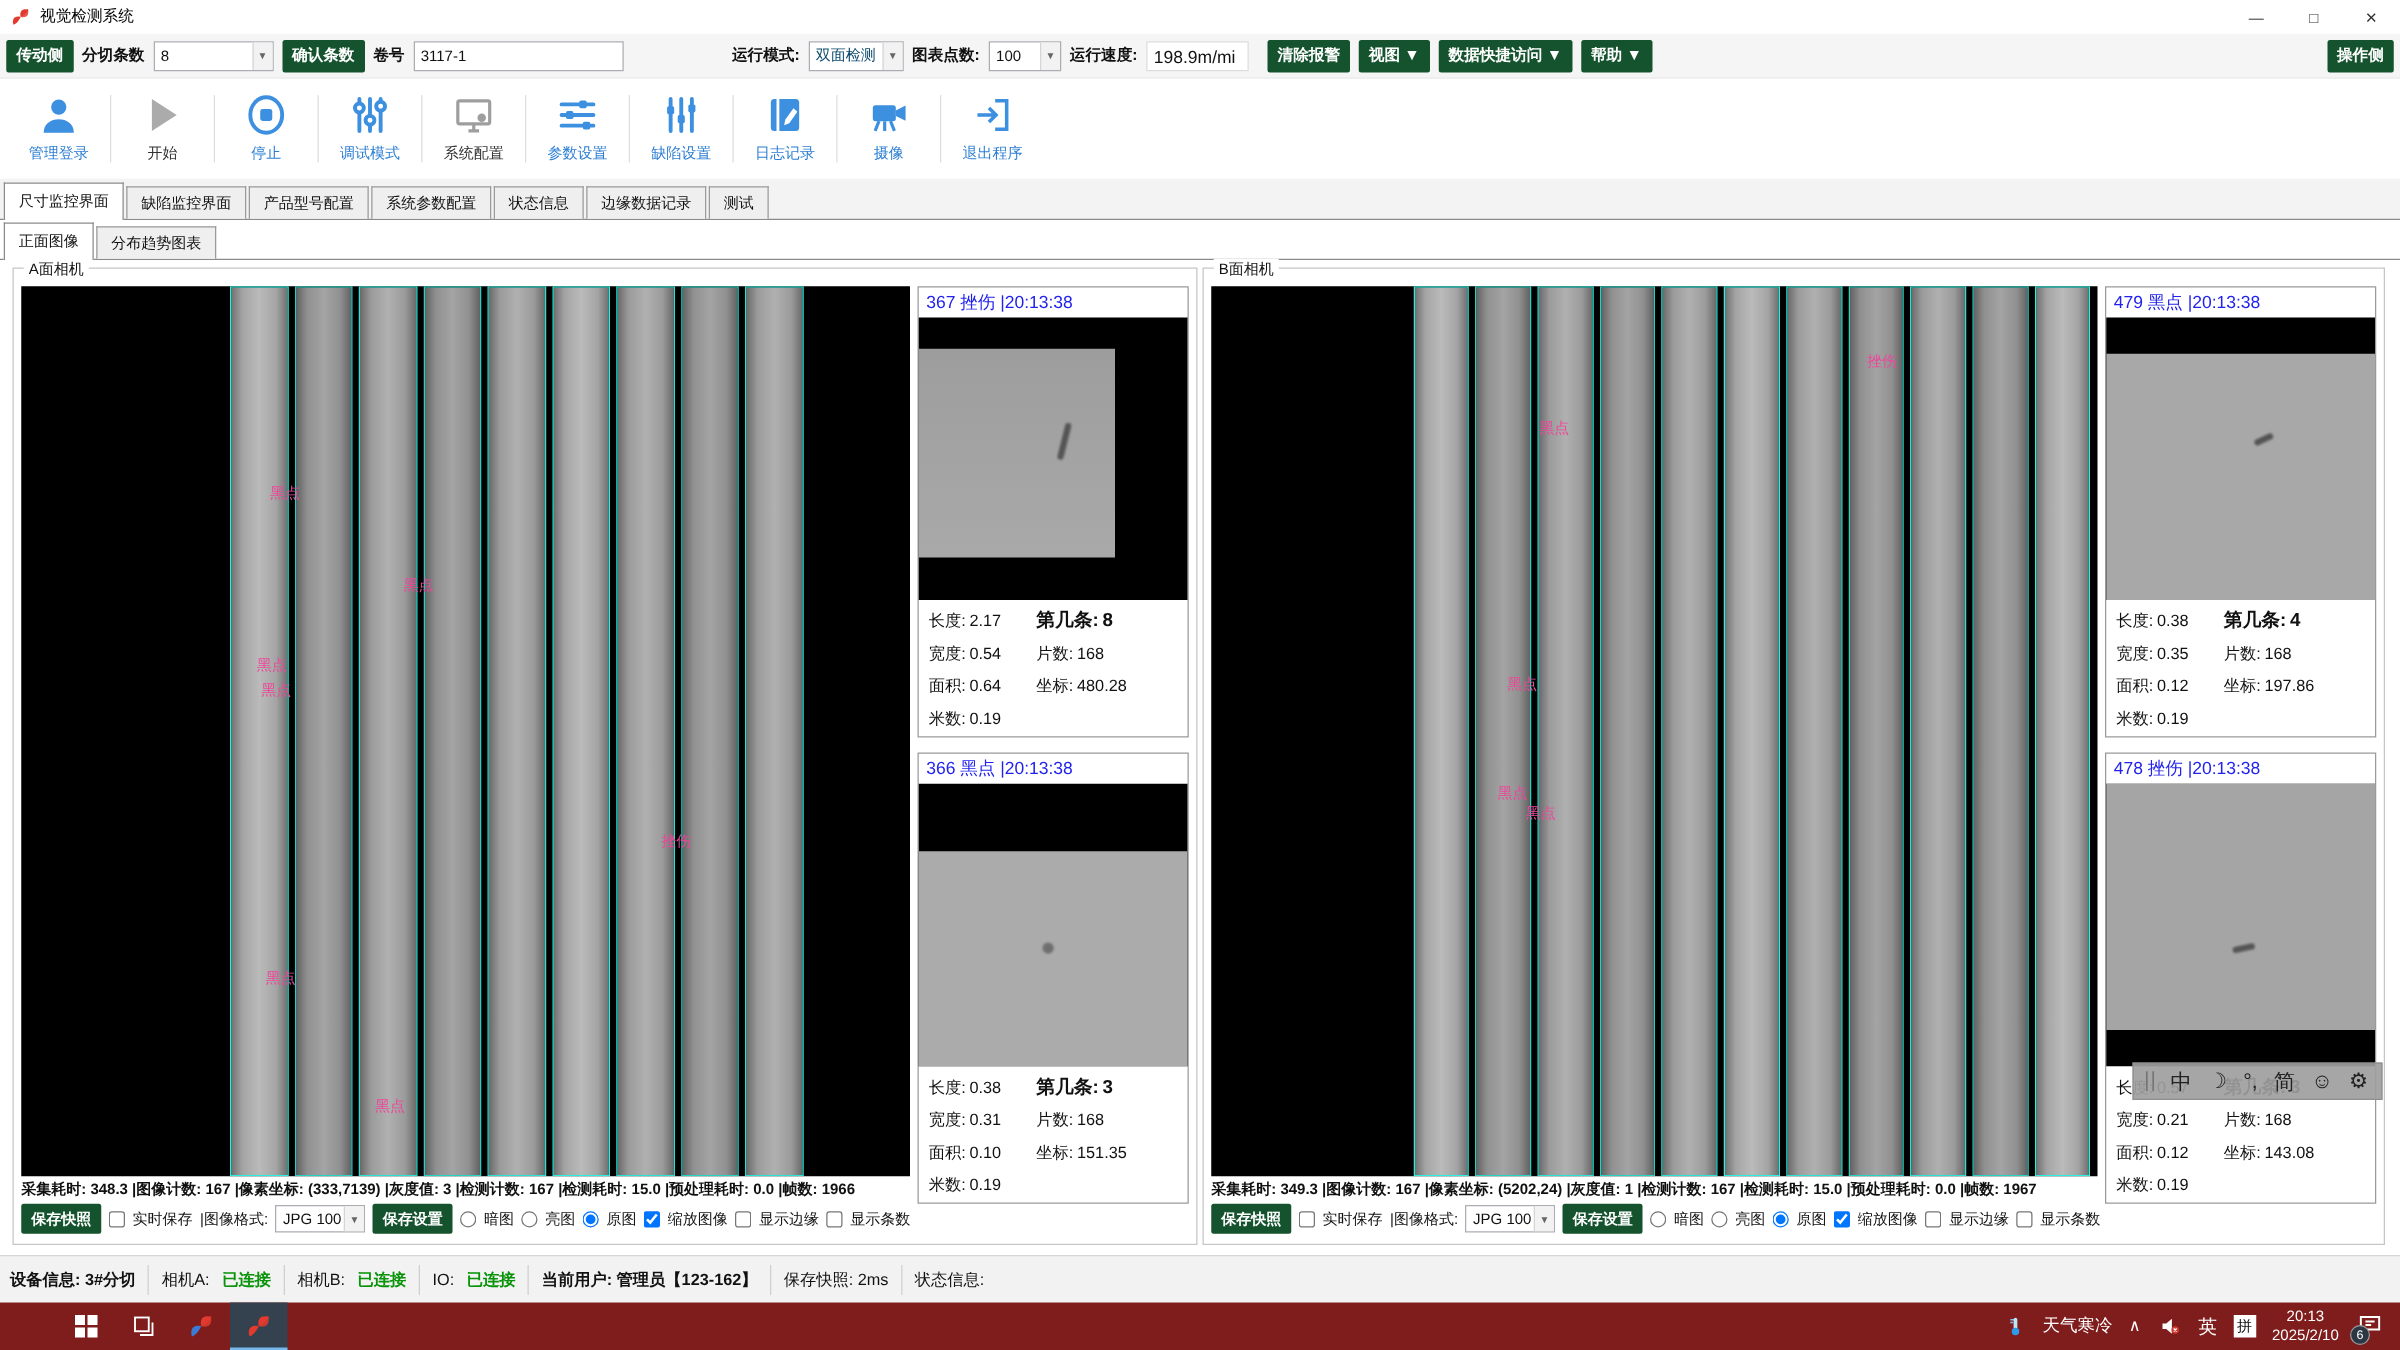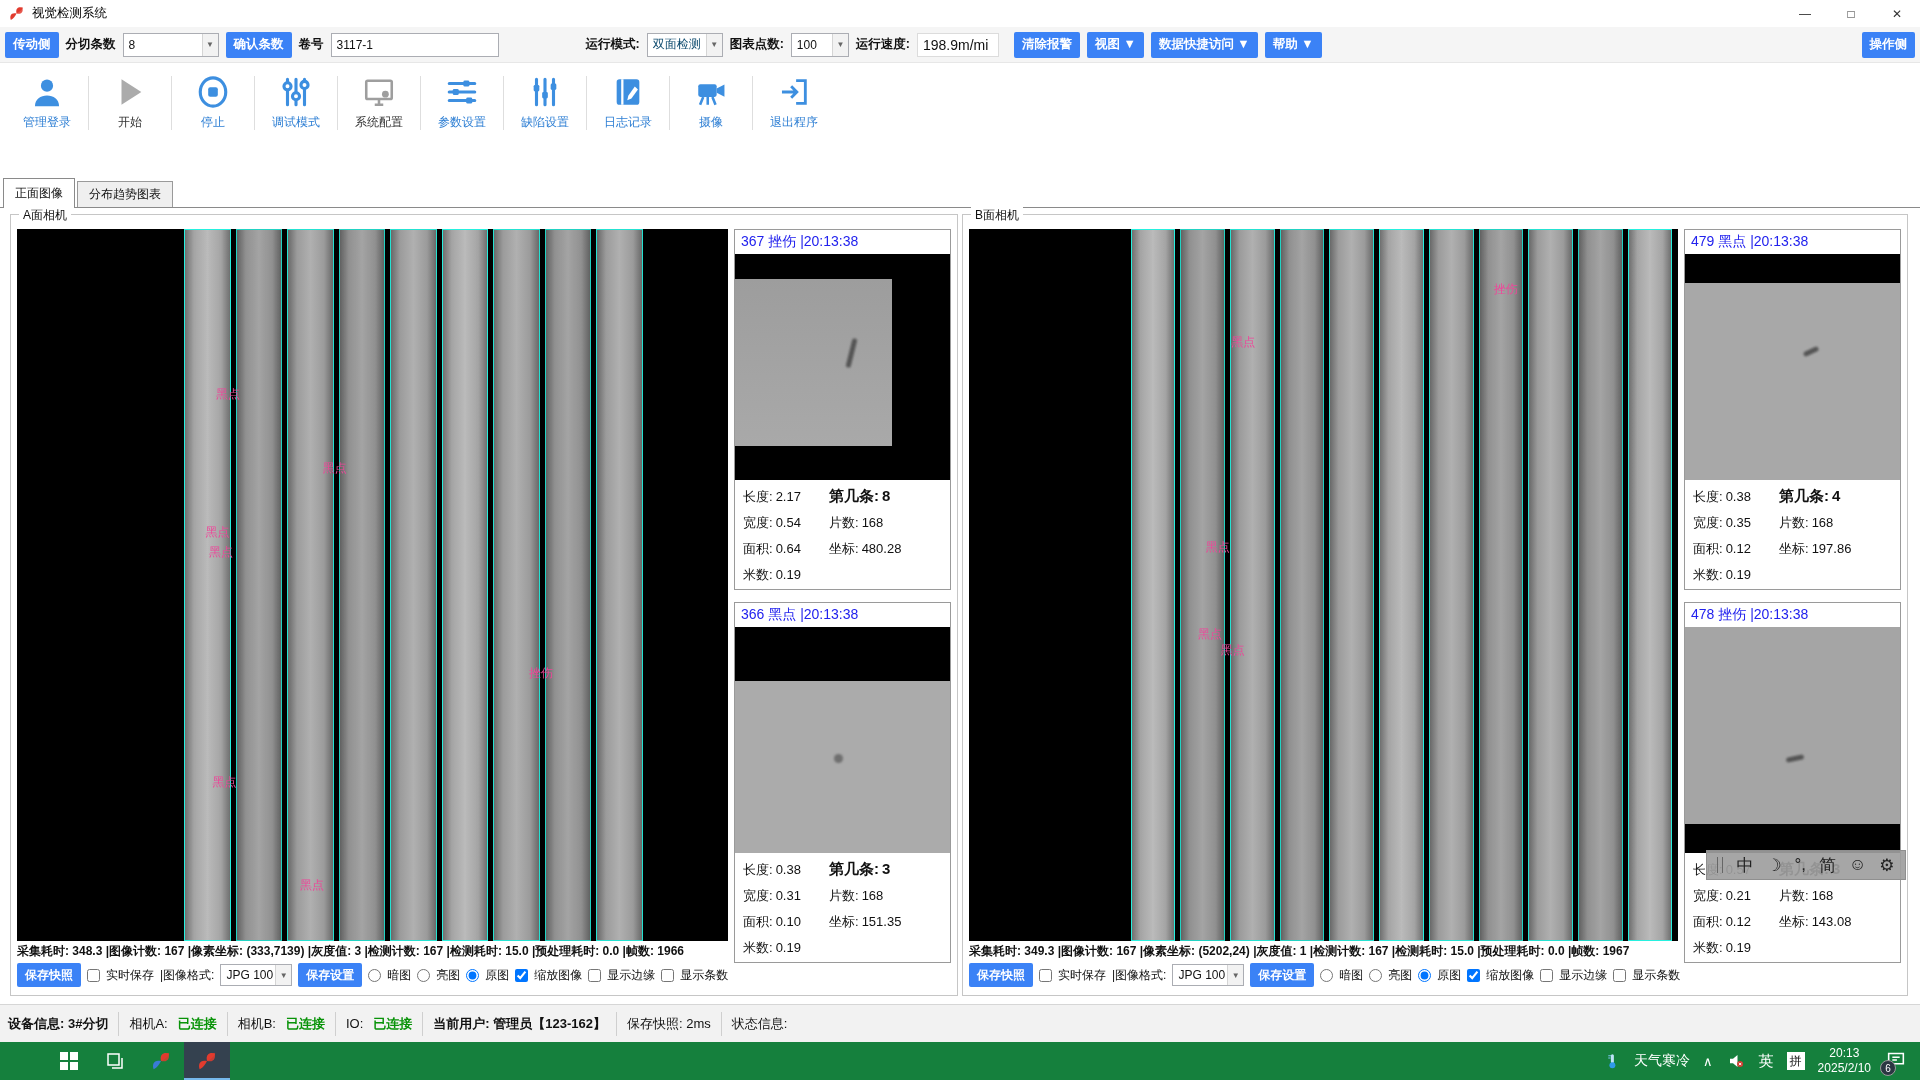--- a/index.html
+++ b/index.html
@@ -13,21 +13,21 @@
   .titlebar .logo { width:17px; height:17px; margin-right:7px; }
   .titlebar .title { font-size:12.5px; color:#000; }
   .wincontrols { margin-left:auto; display:flex; height:27px; }
   .winbtn { width:46px; height:27px; display:flex; align-items:center; justify-content:center;
     color:#333; font-size:12px; }
 
   
   .toolbar { position:absolute; top:27px; left:0; right:0; height:36px; background:#f5f5f5;
     border-bottom:1px solid #e7e7e7; display:flex; align-items:center; gap:7px; padding:0 5px; }
   .lbl-b { font-weight:bold; font-size:12.5px; white-space:nowrap; }
-  .btn { background:#3b82f6; color:#fff; height:26px; padding:0 8px; font-size:12.5px;
+  .btn { background:#14532d; color:#fff; height:26px; padding:0 8px; font-size:12.5px;
     font-weight:bold; border-radius:2px; display:flex; align-items:center; white-space:nowrap; }
   .tb { background:#fff; border:1px solid #abadb3; height:24px; display:flex;
     align-items:center; padding:0 5px; white-space:nowrap; }
   .combo { position:relative; padding-right:18px; }
   .combo .arrow { position:absolute; right:0; top:0; bottom:0; width:16px; background:#f2f2f2;
     border-left:1px solid #d5d5d5; display:flex; align-items:center; justify-content:center;
     color:#666; font-size:8px; }
   .dim { color:#0c4a6e; }
 
   
@@ -97,21 +97,21 @@
 
   
   .appstatus { position:absolute; top:1004px; left:0; right:0; height:38px; background:#f2f2f2;
     border-top:1px solid #d6d6d6; display:flex; align-items:center; font-size:13px;
     padding:0 8px; gap:10px; white-space:nowrap; }
   .appstatus .sep { width:1px; height:24px; background:#cfcfcf; }
   .appstatus .bold { font-weight:bold; }
   .green { color:#089308; font-weight:bold; }
 
   
-  .taskbar { position:absolute; top:1042px; left:0; right:0; height:38px; background:#15803d;
+  .taskbar { position:absolute; top:1042px; left:0; right:0; height:38px; background:#7f1d1d;
     display:flex; align-items:center; color:#fff;padding-left:46px; }
   .tb-icon { width:46px; height:38px; display:flex; align-items:center; justify-content:center; position:relative; }
   .tb-icon.activeapp { background:#34414f; box-shadow:inset 0 -2px 0 #76b9ed; }
   .startgrid { display:grid; grid-template-columns:8px 8px; grid-template-rows:8px 8px; gap:2px; }
   .startgrid div { background:#fff; }
   .tbright { margin-left:auto; display:flex; align-items:center; gap:13px; padding-right:10px; font-size:13px; }
   .clock { text-align:center; font-size:12px; line-height:1.25; }
   .imechip { background:#fff; color:#111; width:18px; height:18px; display:flex; align-items:center;
     justify-content:center; font-size:12px; }
   .notif { position:relative; width:26px; height:24px; }
@@ -261,20 +261,29 @@
     <div class="rsep"></div>
     <div class="ritem">
       <svg viewBox="0 0 24 24" fill="none" stroke="#3d8fe0" stroke-width="2">
         <path d="M13.5 4h6.5v16h-6.5"></path>
           <path d="M3.5 12h10.5M10 8l4 4-4 4"></path>
       </svg>
       <span class="rlabel">退出程序</span>
     </div>
   </div>
 
+  <div class="tabbar main">
+    <div class="tab active">尺寸监控界面</div>
+    <div class="tab">缺陷监控界面</div>
+    <div class="tab">产品型号配置</div>
+    <div class="tab">系统参数配置</div>
+    <div class="tab">状态信息</div>
+    <div class="tab">边缘数据记录</div>
+    <div class="tab">测试</div>
+  </div>
 
   <div class="tabbar sub">
     <div class="tab active">正面图像</div>
     <div class="tab">分布趋势图表</div>
   </div>
 
   <div class="group" id="group-a">
     <div class="gtitle">A面相机</div>
     <div class="gbody">
       <div class="leftcol">

